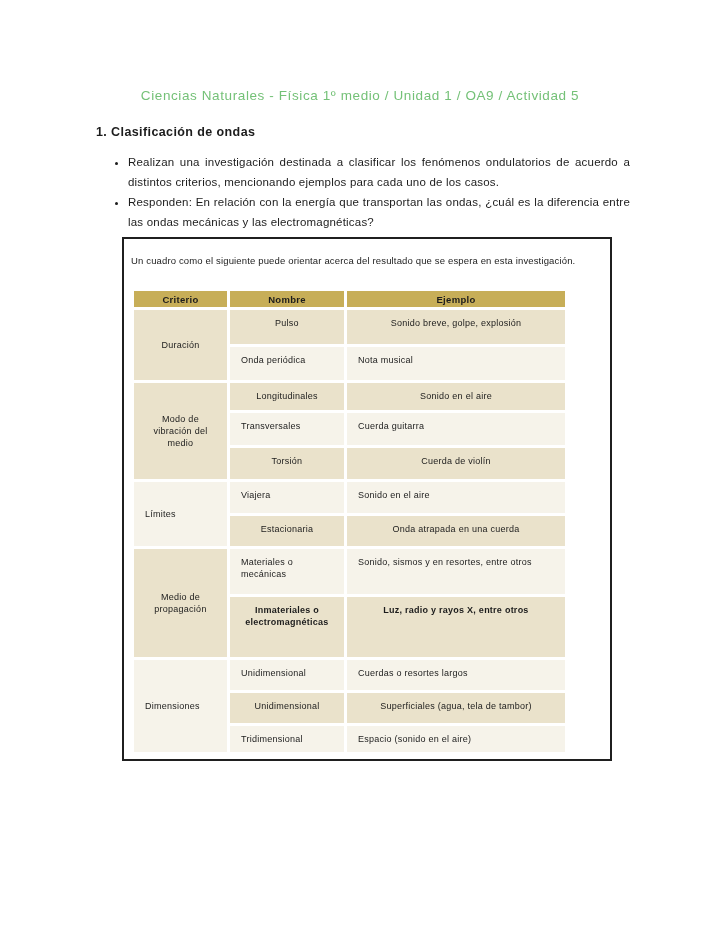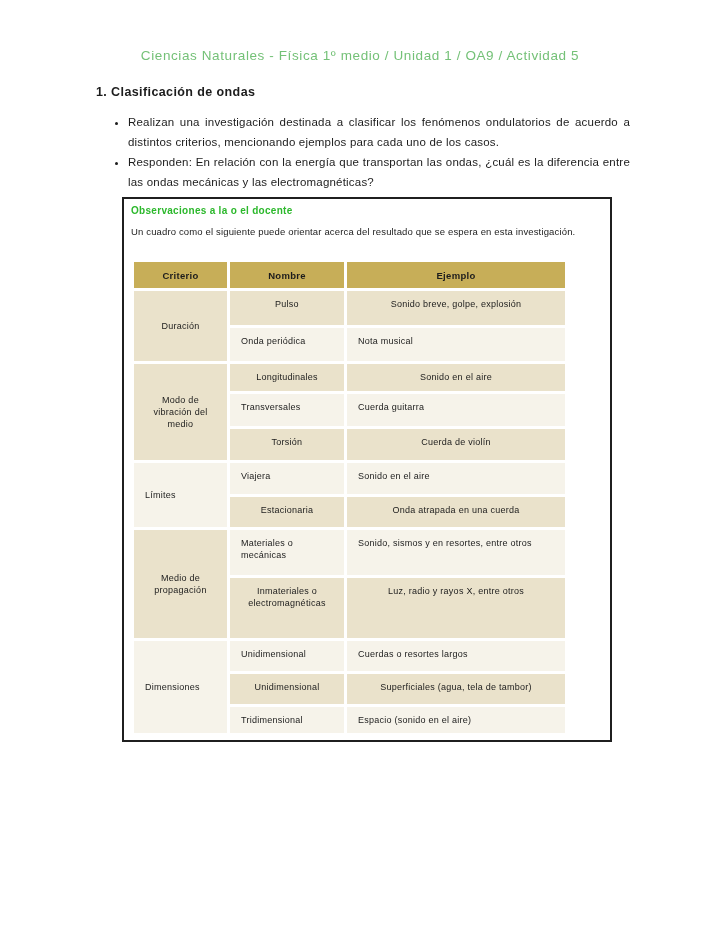--- a/index.html
+++ b/index.html
@@ -13,21 +13,21 @@
   }
   *{margin:0;padding:0;box-sizing:border-box;}
   html,body{background:#ffffff;}
   body{
     width:720px;height:932px;
     font-family:"Liberation Sans", sans-serif;
     color:var(--ink);
     overflow:hidden;
   }
   .doc-title{
-    margin-top:48px;
+    margin-top:88px;
     text-align:center;
     font-size:13.5px;
     letter-spacing:0.6px;
     color:var(--green-title);
   }
   .section-heading{
     margin:22px 0 0 96px;
     font-size:12.5px;
     font-weight:bold;
     letter-spacing:0.4px;
@@ -64,21 +64,21 @@
   }
   table.wave-table{
     margin-top:22px;
     border-collapse:separate;
     border-spacing:3px;
     width:437px;
     table-layout:fixed;
   }
   table.wave-table th{
     background:var(--khaki);
-    height:26px;
+    height:16px;
     font-size:9.5px;
     font-weight:bold;
     text-align:center;
     letter-spacing:0.3px;
   }
   table.wave-table td{
     font-size:9px;
     letter-spacing:0.25px;
     line-height:12px;
     padding:7px 11px;
@@ -98,21 +98,20 @@
   <div class="doc-title">Ciencias Naturales - Física 1º medio / Unidad 1 / OA9 / Actividad 5</div>
 
   <div class="section-heading">1. Clasificación de ondas</div>
 
   <ul class="bullets">
     <li>Realizan una investigación destinada a clasificar los fenómenos ondulatorios de acuerdo a distintos criterios, mencionando ejemplos para cada uno de los casos.</li>
     <li>Responden: En relación con la energía que transportan las ondas, ¿cuál es la diferencia entre las ondas mecánicas y las electromagnéticas?</li>
   </ul>
 
   <div class="obs-box">
-    <div class="obs-label">Observaciones a la o el docente</div>
     <div class="obs-intro">Un cuadro como el siguiente puede orientar acerca del resultado que se espera en esta investigación.</div>
 
     <table class="wave-table">
       <colgroup>
         <col style="width:93px">
         <col style="width:114px">
         <col style="width:218px">
       </colgroup>
       <thead>
         <tr>
@@ -151,21 +150,21 @@
           </tr>
           <tr style="height: 30px;">
             <td class="shade-beige">Estacionaria</td>
             <td class="shade-beige">Onda atrapada en una cuerda</td>
           </tr>
           <tr style="height: 45px;">
             <td class="criterio shade-beige" rowspan="2">Medio de propagación</td>
             <td class="shade-light">Materiales o mecánicas</td>
             <td class="shade-light">Sonido, sismos y en resortes, entre otros</td>
           </tr>
-          <tr style="height: 60px;">
+          <tr style="height: 60px; font-weight: bold;">
             <td class="shade-beige">Inmateriales o electromagnéticas</td>
             <td class="shade-beige">Luz, radio y rayos X, entre otros</td>
           </tr>
           <tr style="height: 30px;">
             <td class="criterio shade-light" rowspan="3">Dimensiones</td>
             <td class="shade-light">Unidimensional</td>
             <td class="shade-light">Cuerdas o resortes largos</td>
           </tr>
           <tr style="height: 30px;">
             <td class="shade-beige">Unidimensional</td>

